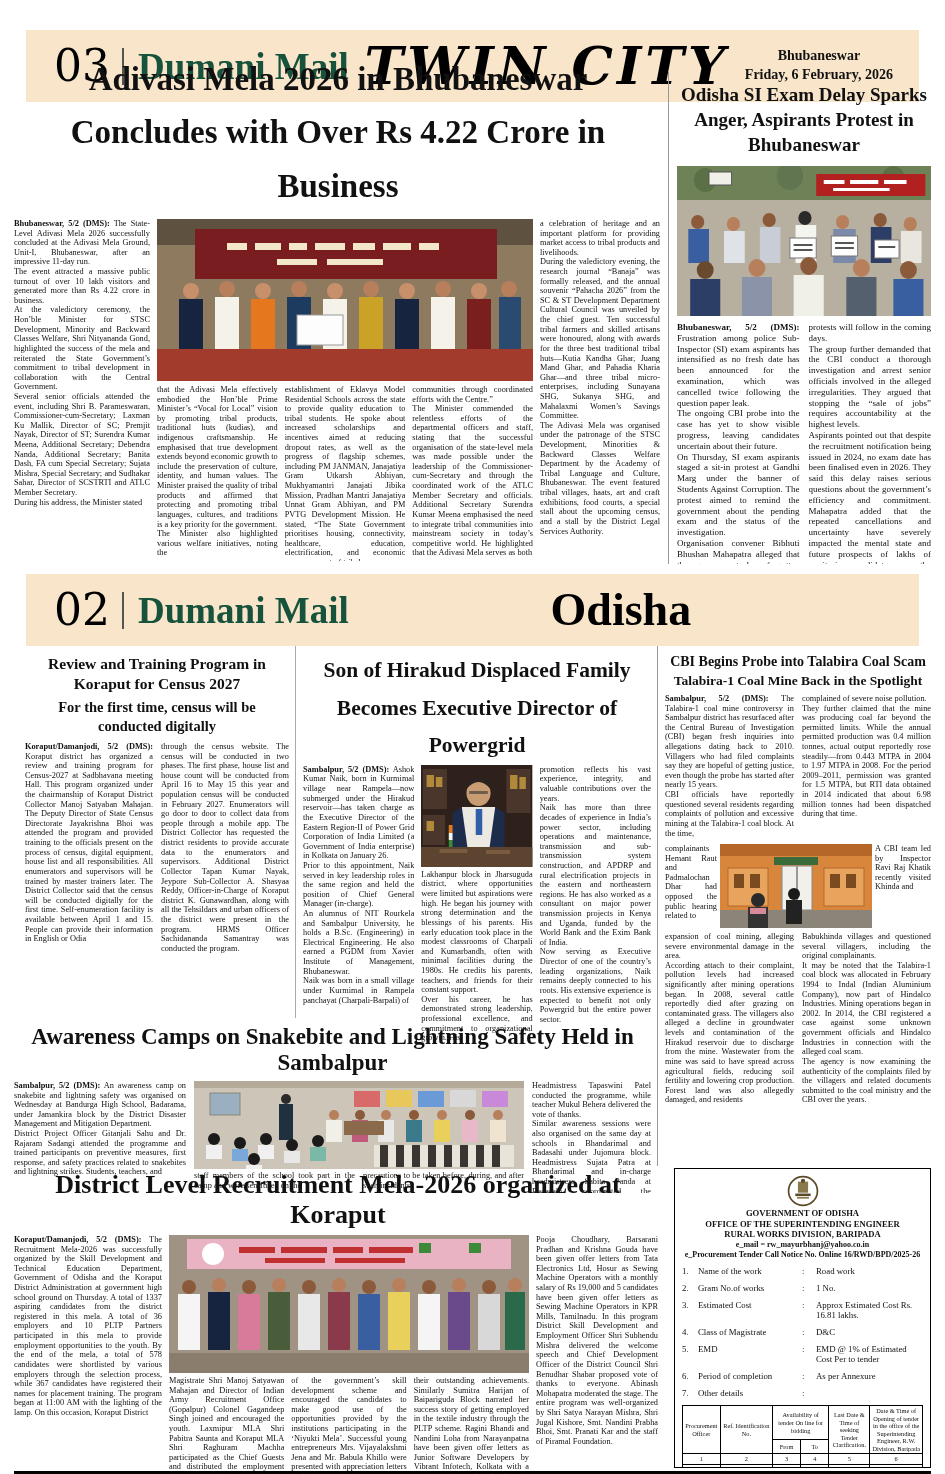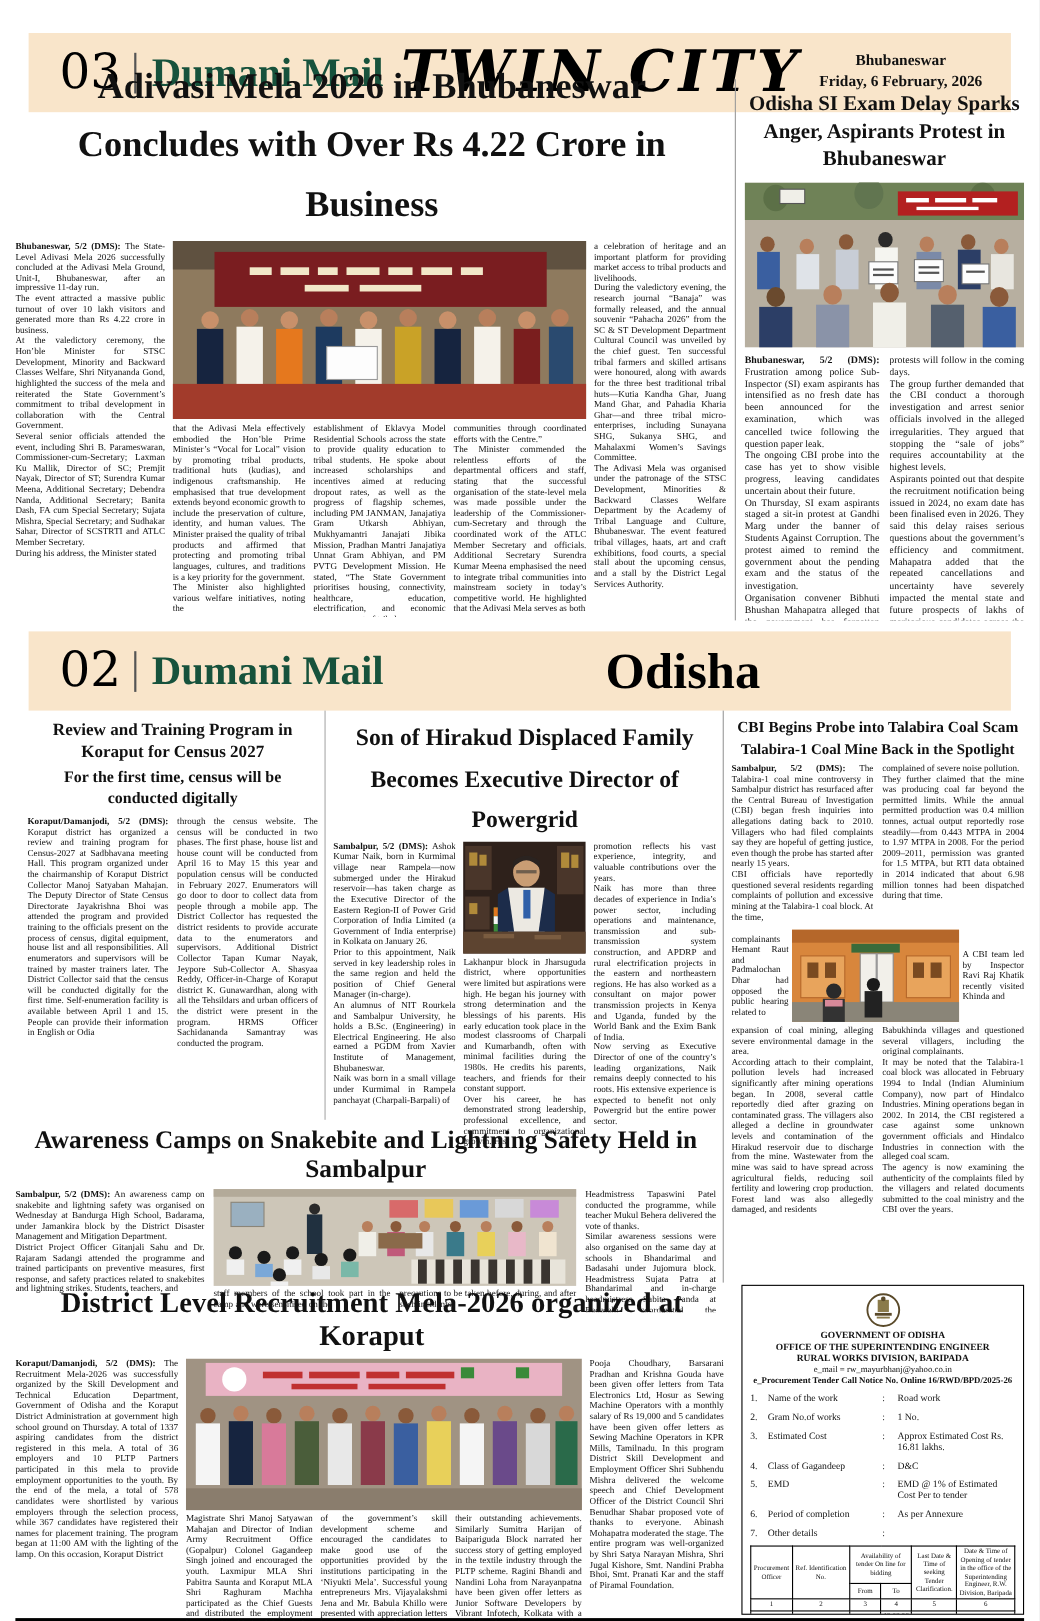--- a/index.html
+++ b/index.html
@@ -50,21 +50,21 @@
   .cen-cols{display:flex;gap:8px;height:300px;}
   .cen-cols>div{flex:1;}
   .pg{flex:1;border-left:1px solid #aaa;margin-left:6px;padding-left:7px;}
   .pg-body{display:flex;gap:7px;height:288px;}
   .pg-body>div{flex:1;}
   .pg-photo{height:102px;margin-bottom:3px;}
   .cbi{flex:1;border-left:1px solid #999;margin-left:6px;padding-left:7px;}
   .cbi-cols{display:flex;gap:8px;}
   .cbi-cols>div{flex:1;}
   .cbi-r1{height:148px;}
-  .cbi-wrap{display:flex;gap:3px;height:86px;margin:2px 0;align-items:center;}
+  .cbi-wrap{display:flex;gap:3px;height:86px;margin:2px 0;}
   .cbi-wl{width:52px;}
   .cbi-photo{width:152px;height:84px;}
   .cbi-wr{width:56px;}
   .cbi-r3{height:224px;}
   
   .aw{height:148px;margin-top:2px;}
   .aw-row{display:flex;gap:8px;height:112px;}
   .aw-col1{width:172px;}
   .aw-mid{width:330px;}
   .aw-photo{height:88px;margin-bottom:2px;}
@@ -79,21 +79,21 @@
   .rec-mid{width:360px;}
   .rec-photo{height:138px;margin-bottom:3px;}
   .rec-caps{display:flex;gap:7px;height:116px;}
   .rec-caps>div{flex:1;}
   .rec-col5{width:122px;}
   
   .tender{flex:1;margin-left:12px;border:1.5px solid #000;padding:5px 7px;font-size:8.6px;overflow:hidden;}
   .t-emblem{text-align:center;}
   .t-c{text-align:center;line-height:1.25;}
   .t-b{font-weight:bold;}
-  .t-sm{font-size:8px;}
+  .t-sm{font-size:8px;font-weight:bold;}
   .t-list{margin-top:6px;}
   .t-item{display:flex;margin-bottom:7px;font-size:8.8px;}
   .t-no{width:16px;}
   .t-label{width:104px;}
   .t-colon{width:14px;}
   .t-value{flex:1;}
   .t-table{width:100%;border-collapse:collapse;margin-top:2px;}
   .t-table td,.t-table th{border:1px solid #000;font-size:6.3px;text-align:center;
       padding:1px;font-weight:normal;line-height:1.2;}
   .t-table .d{font-weight:bold;font-size:6.6px;}
@@ -534,21 +534,21 @@
             <span class="t-value">1 No.</span>
           </div>
         <div class="t-item">
             <span class="t-no">3.</span>
             <span class="t-label">Estimated Cost</span>
             <span class="t-colon">:</span>
             <span class="t-value">Approx Estimated Cost Rs. 16.81 lakhs.</span>
           </div>
         <div class="t-item">
             <span class="t-no">4.</span>
-            <span class="t-label">Class of Gagandeep</span>
+            <span class="t-label">Class of Magistrate</span>
             <span class="t-colon">:</span>
             <span class="t-value">D&amp;C</span>
           </div>
         <div class="t-item">
             <span class="t-no">5.</span>
             <span class="t-label">EMD</span>
             <span class="t-colon">:</span>
             <span class="t-value">EMD @ 1% of Estimated Cost Per to tender</span>
           </div>
         <div class="t-item">

